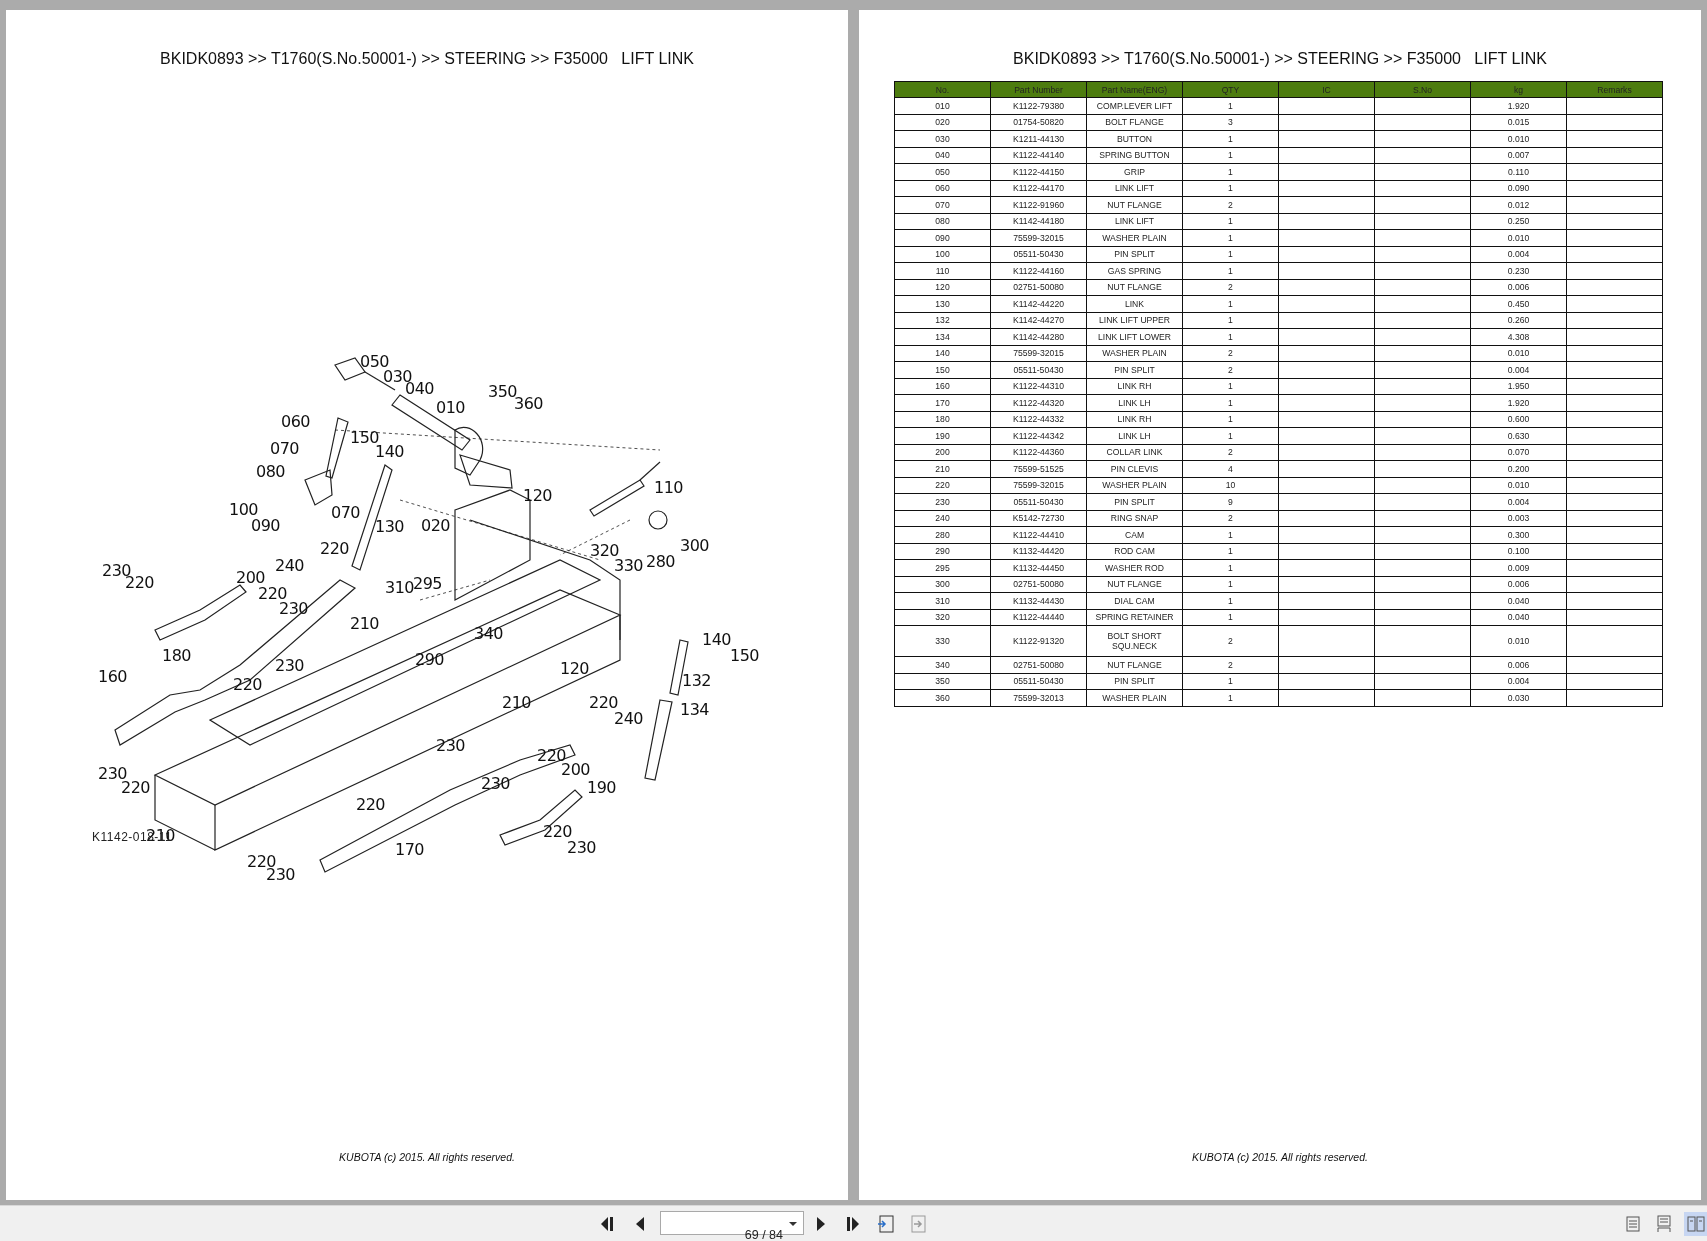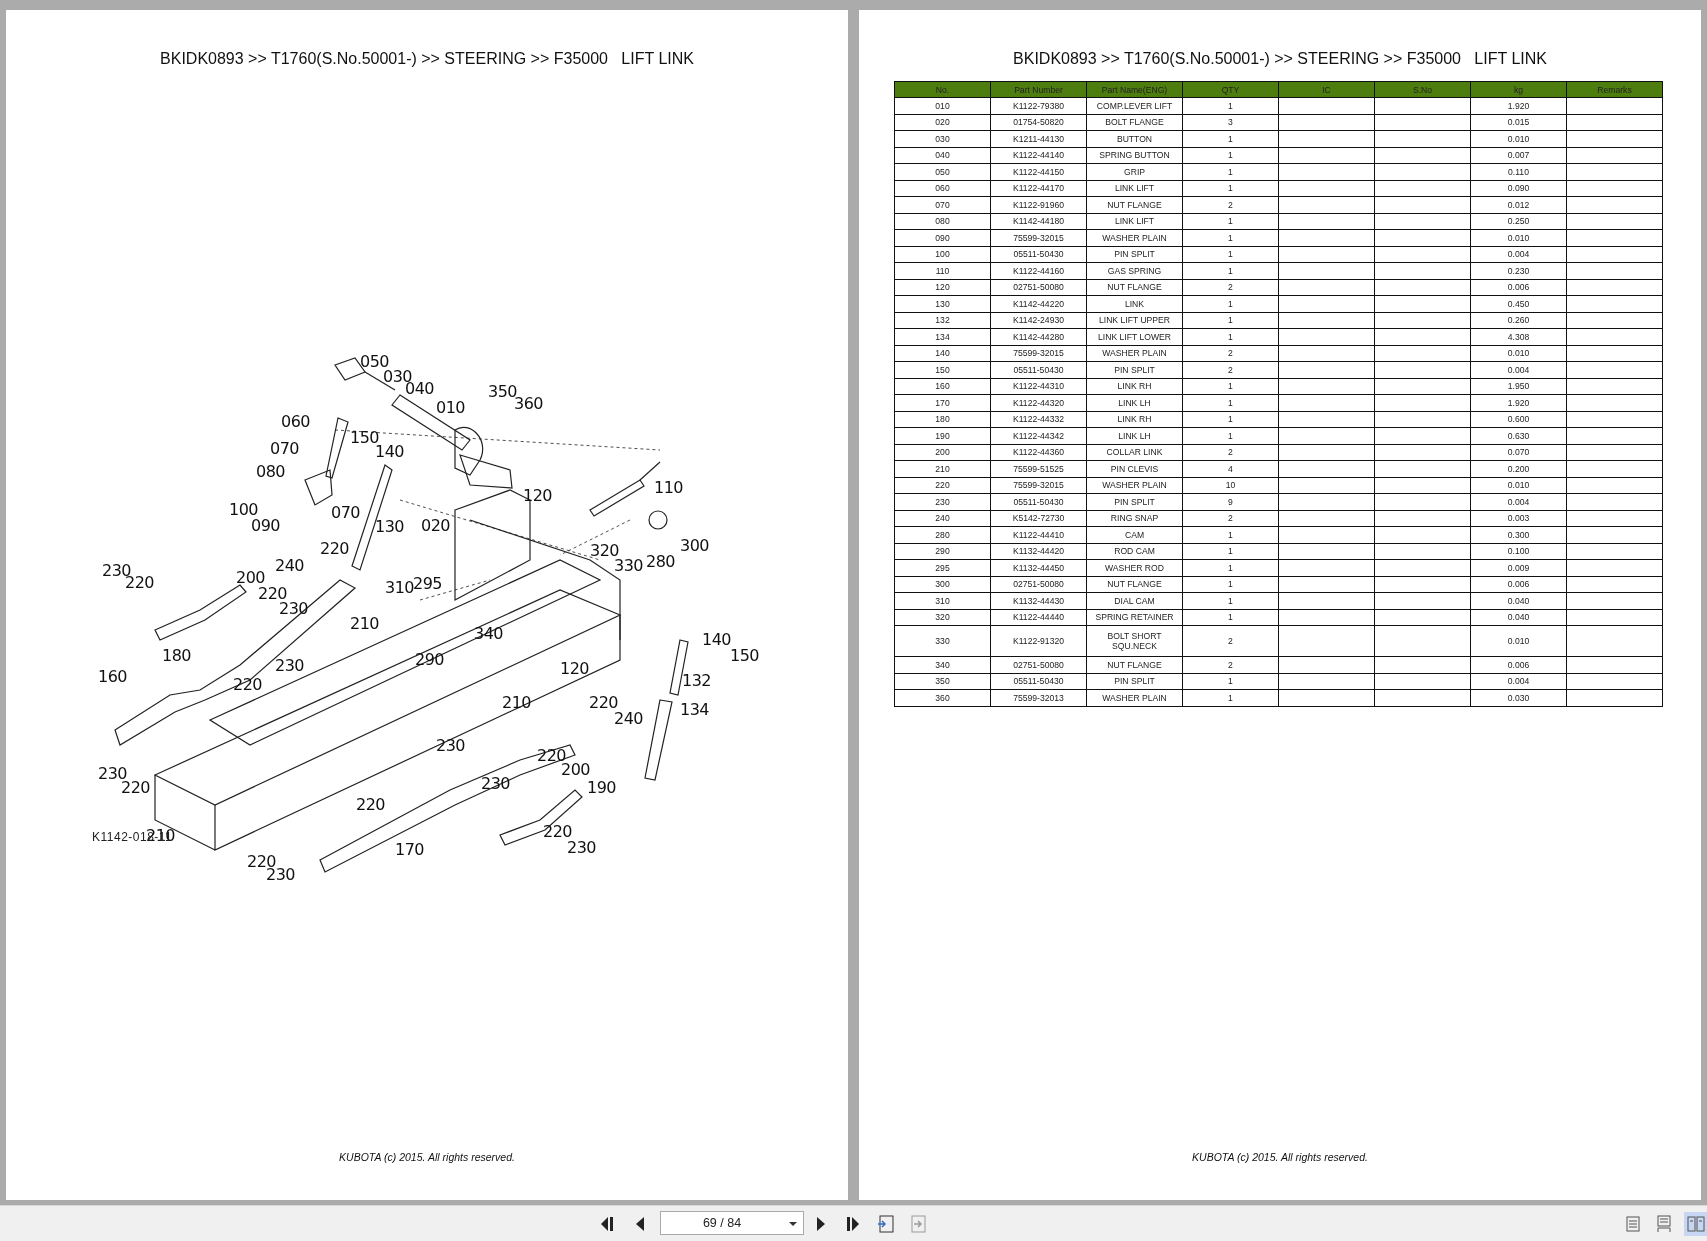--- a/index.html
+++ b/index.html
@@ -50,21 +50,21 @@
   }
   .nav-btn {
     position:absolute; top:8px; width:20px; height:20px;
     display:flex; align-items:center; justify-content:center; cursor:pointer;
   }
   .page-box {
     position:absolute; left:660px; top:5px; width:144px; height:24px;
     background:#fff; border:1px solid #a9a9a9; box-sizing:border-box;
     font-size:12.5px; color:#222;
   }
-  .page-box .val { position:absolute; left:0; right:20px; top:4px; text-align:center; }
+  .page-box .val { position:absolute; left:0; right:20px; top:16px; text-align:right; }
   .page-box .caret { position:absolute; right:6px; top:10px; width:0; height:0;
     border-left:4px solid transparent; border-right:4px solid transparent; border-top:4px solid #333; }
   .view-btn { position:absolute; top:6px; width:22px; height:24px; display:flex; align-items:center; justify-content:center; }
   .view-btn.active { background:#c7d6f2; }
 </style>
 </head>
 <body>
 
 <div class="page" id="page-left">
   <div class="breadcrumb">BKIDK0893 &gt;&gt; T1760(S.No.50001-) &gt;&gt; STEERING &gt;&gt; F35000   LIFT LINK</div>
@@ -333,21 +333,21 @@
           <td>K1142-44220</td>
           <td>LINK</td>
           <td>1</td>
           <td></td>
           <td></td>
           <td>0.450</td>
           <td></td>
         </tr>
         <tr>
           <td>132</td>
-          <td>K1142-24930</td>
+          <td>K1142-44270</td>
           <td>LINK LIFT UPPER</td>
           <td>1</td>
           <td></td>
           <td></td>
           <td>0.260</td>
           <td></td>
         </tr>
         <tr>
           <td>134</td>
           <td>K1142-44280</td>

